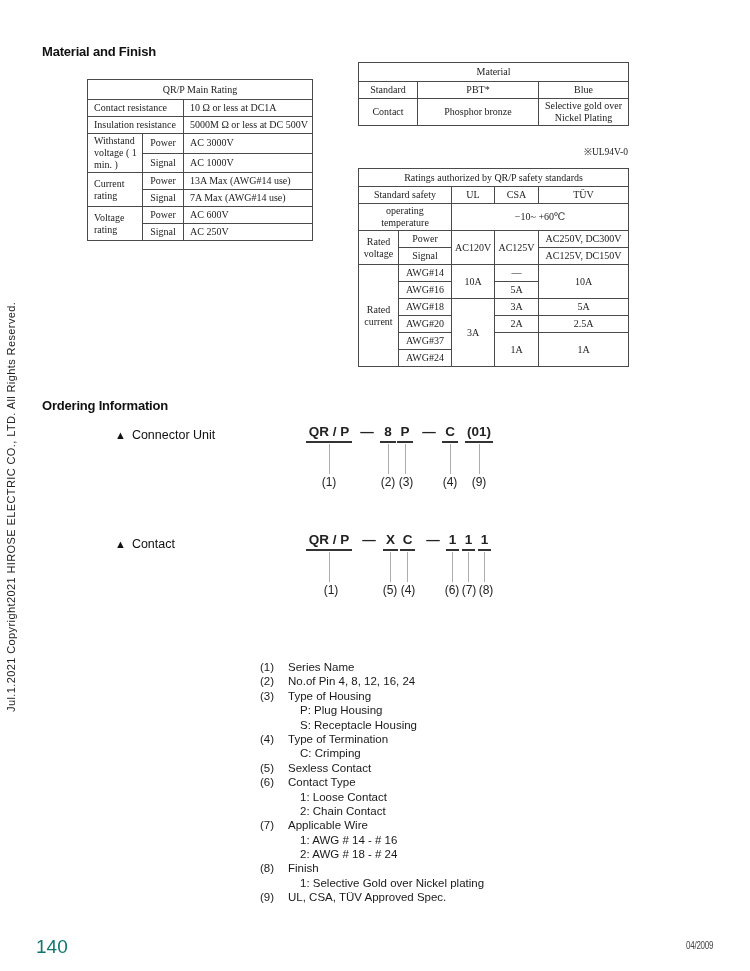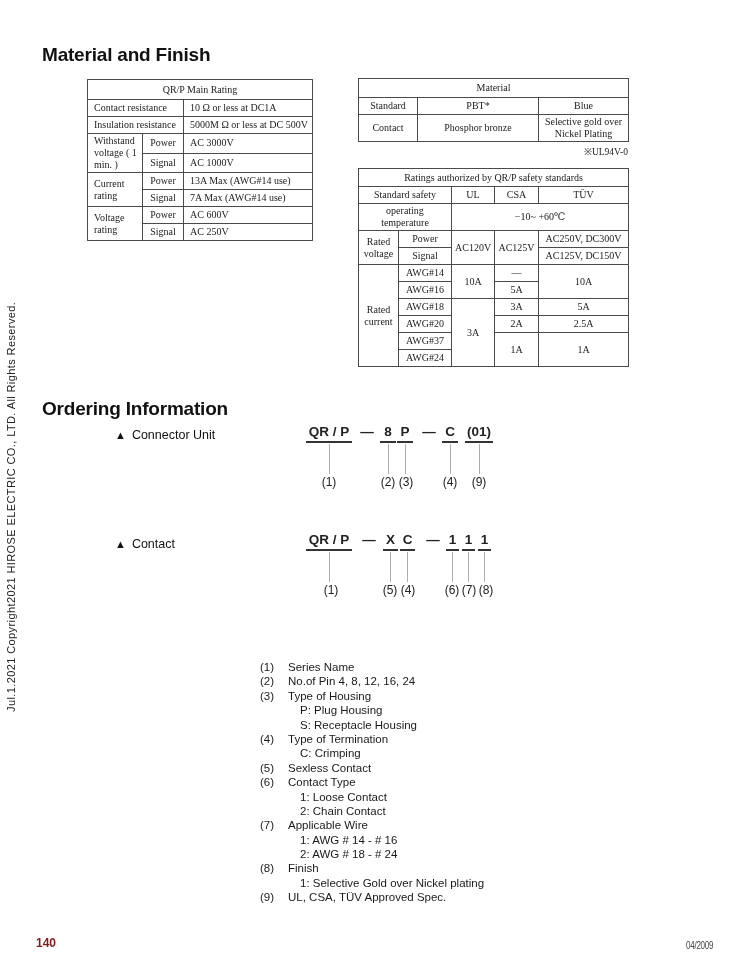--- a/index.html
+++ b/index.html
@@ -8,21 +8,21 @@
     position:relative;
     background:#ffffff;
     font-family:"Liberation Sans", sans-serif;
     color:#1a1a1a;
     overflow:hidden;
   }
   .abs { position:absolute; }
 
   
   .section-title {
-    font-size:19px; font-weight:bold; letter-spacing:-0.2px; color:#111;
+    font-size:13px; font-weight:bold; letter-spacing:-0.2px; color:#111;
   }
 
   
   table {
     position:absolute;
     border-collapse:collapse;
     table-layout:fixed;
     font-family:"Liberation Serif", "DejaVu Serif", serif;
     font-size:10px;
     color:#222;
@@ -77,21 +77,21 @@
   .legend-row.indent { padding-left:40px; }
 
   
   .sidebar-vertical {
     position:absolute; left:5px; top:712px;
     transform:rotate(-90deg); transform-origin:0 0;
     white-space:nowrap;
     font-size:11px; letter-spacing:0.4px; color:#222;
   }
 
-  .page-number { font-size:12px; font-weight:bold; color:#7f1d1d; }
+  .page-number { font-size:19px; font-weight:normal; color:#0f766e; }
   .doc-date { font-size:10px; color:#444; transform:scaleX(0.8); transform-origin:left; letter-spacing:-0.3px; }
 </style>
 </head>
 <body>
 
 <div class="sidebar-vertical">Jul.1.2021 Copyright2021 HIROSE ELECTRIC CO., LTD. All Rights Reserved.</div>
 
 <div class="abs section-title" style="left:42px; top:44px;">Material and Finish</div>
 
 <table style="left:87px; top:79px; width:225px;">
@@ -135,21 +135,21 @@
     <td>Power</td>
     <td class="tl">AC 600V</td>
   </tr>
   <tr class="h17">
     <td>Signal</td>
     <td class="tl">AC 250V</td>
   </tr>
 </tbody>
   </table>
 
-<table style="left:358px; top:78px; width:270px;">
+<table style="left:358px; top:62px; width:270px;">
   <colgroup>
       <col style="width:59px">
       <col style="width:121px">
       <col style="width:90px">
     </colgroup>
   <tbody>
       <tr class="h19">
         <td colspan="3">Material</td>
       </tr>
   <tr class="h17">

